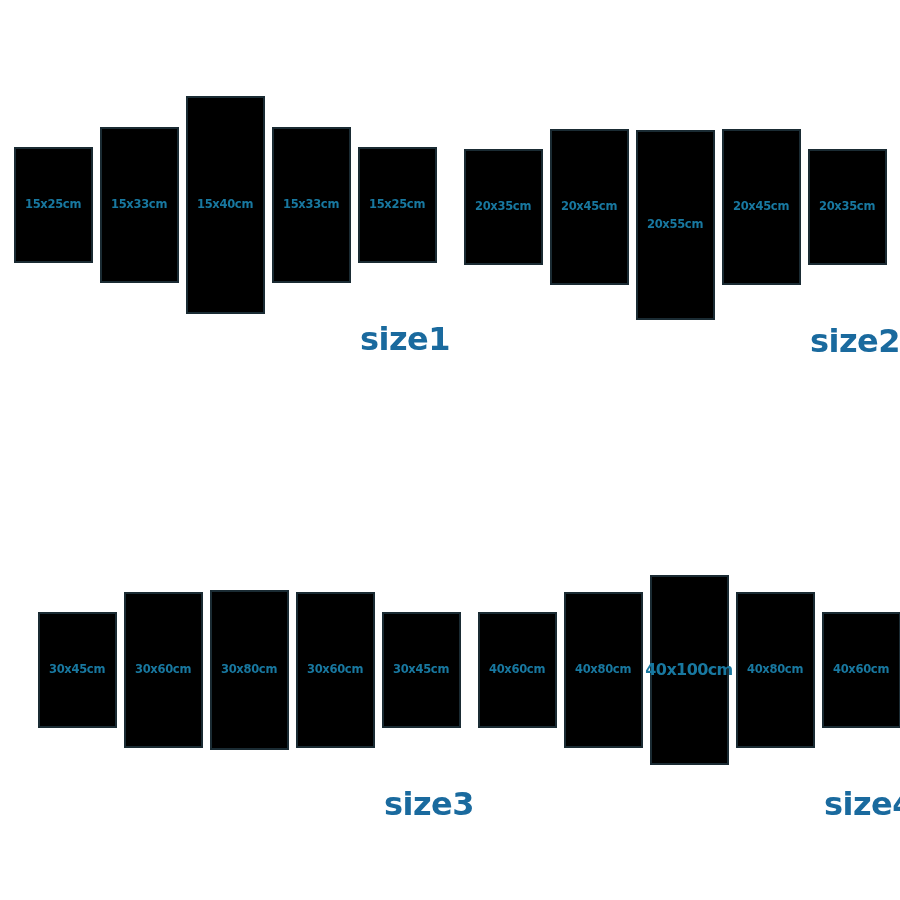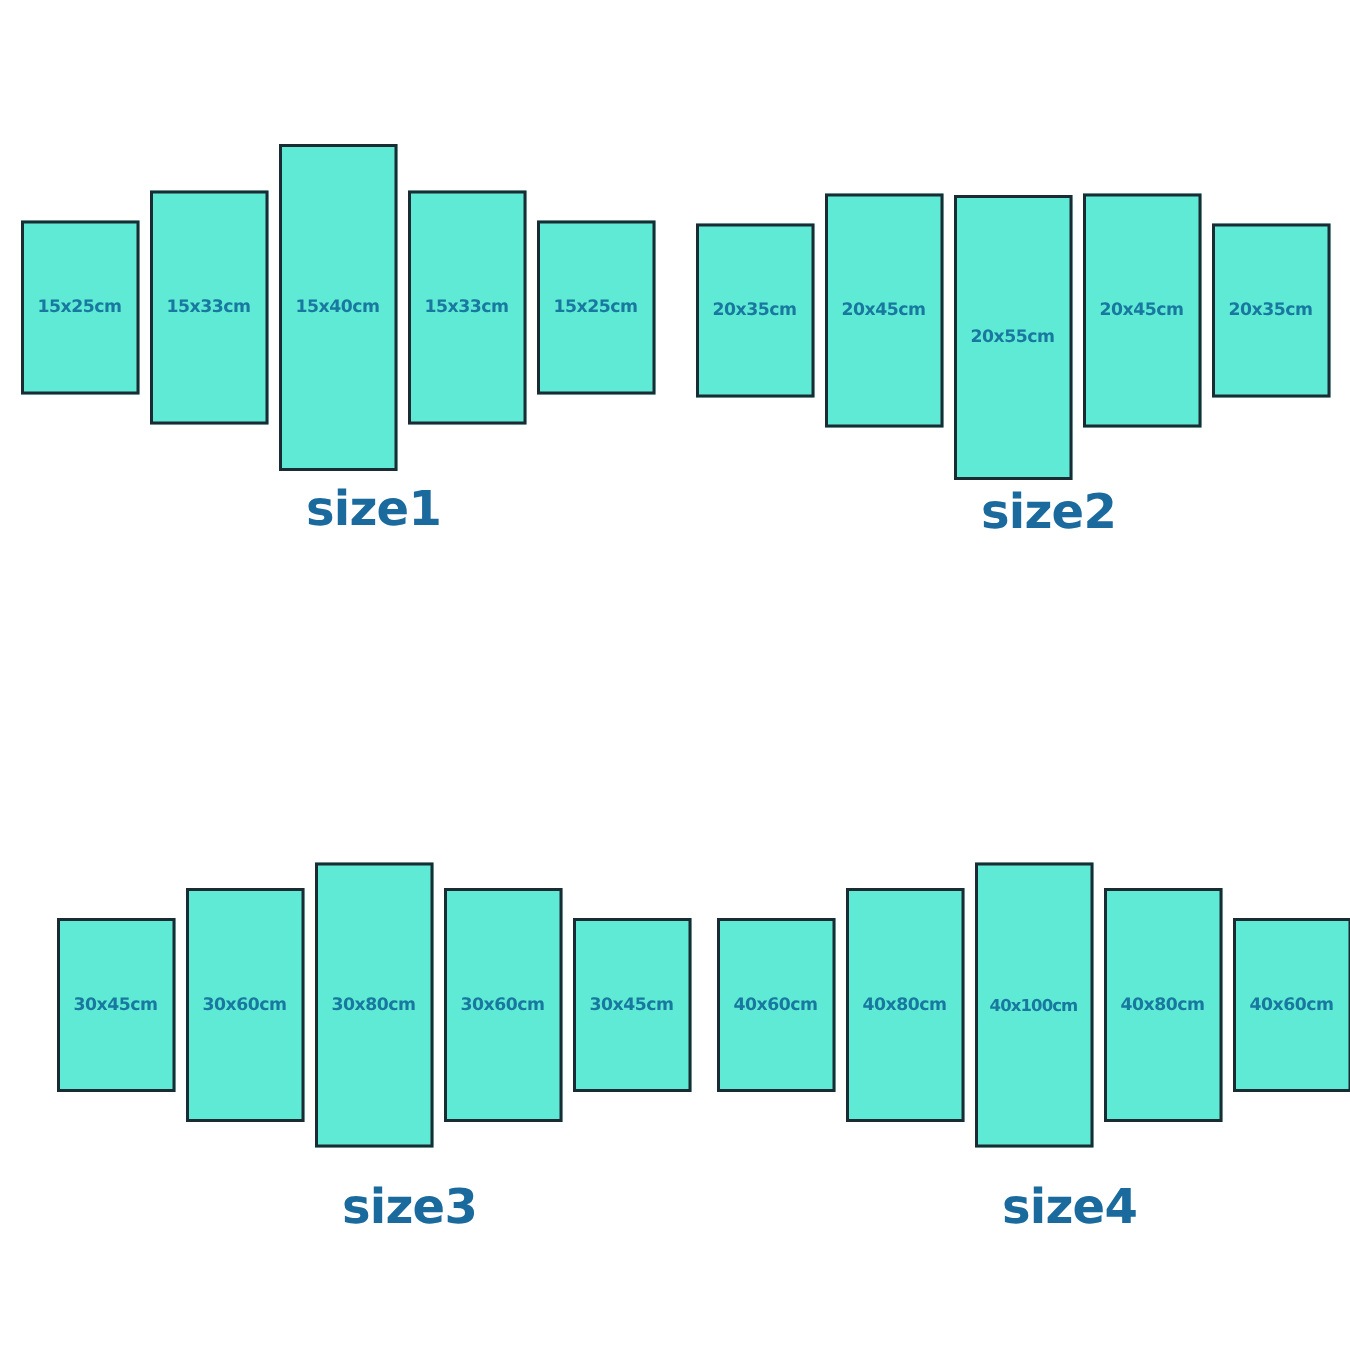--- a/index.html
+++ b/index.html
@@ -39,57 +39,56 @@
     flex-direction: row;
     align-items: center;
     justify-content: center;
     gap: 7px;
   }
 
   .panel {
     position: relative;
     box-sizing: border-box;
     width: 79px;
-    background: #5eead4;
+    background: #000000;
     border: 2px solid #1a2b33;
     display: flex;
     align-items: center;
     justify-content: center;
     flex: 0 0 auto;
   }
 
   .panel-label {
     font-family: "DejaVu Sans", "Liberation Sans", sans-serif;
     font-size: 11.5px;
     font-weight: bold;
     color: #1878a0;
     letter-spacing: -0.3px;
     white-space: nowrap;
     line-height: 1;
   }
 
   
   .panel-label.tight {
-    font-size: 11px;
+    font-size: 16px;
     letter-spacing: -0.6px;
   }
 
   .group-caption {
     position: absolute;
     left: 0;
     top: 232px;
     width: 450px;
-    text-align: center;
+    text-align: right;
     font-family: "DejaVu Sans", "Liberation Sans", sans-serif;
     font-size: 32px;
     font-weight: bold;
     color: #1a6a9e;
     letter-spacing: -0.5px;
     line-height: 1.1;
-    padding-left: 24px;
   }
 
   
   #group-1 { left: 0px;   top: 90px;  }
   #group-2 { left: 450px; top: 92px;  }
   #group-3 { left: 0px;   top: 555px; margin-left: 24px; }
   #group-4 { left: 464px; top: 555px; }
 </style>
 </head>
 <body>
@@ -139,21 +138,21 @@
   </div>
 
   <div class="size-group" id="group-3">
     <div class="panel-row">
       <div class="panel" style="height: 116px;">
         <span class="panel-label">30x45cm</span>
       </div>
       <div class="panel" style="height: 156px;">
         <span class="panel-label">30x60cm</span>
       </div>
-      <div class="panel" style="height: 190px;">
+      <div class="panel" style="height: 160px;">
         <span class="panel-label">30x80cm</span>
       </div>
       <div class="panel" style="height: 156px;">
         <span class="panel-label">30x60cm</span>
       </div>
       <div class="panel" style="height: 116px;">
         <span class="panel-label">30x45cm</span>
       </div>
     </div>
     <div class="group-caption">size3</div>

